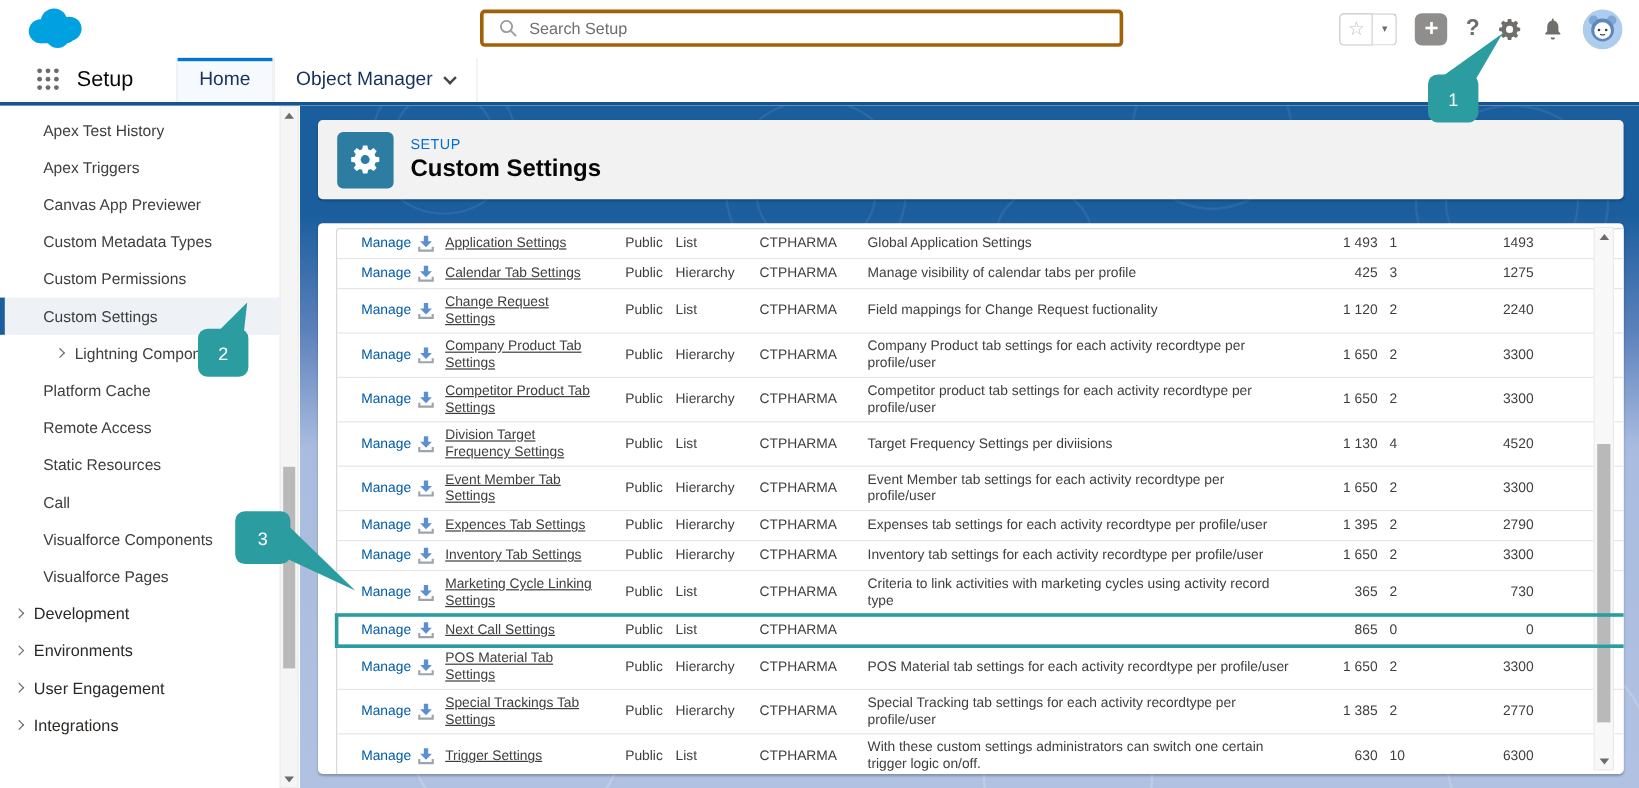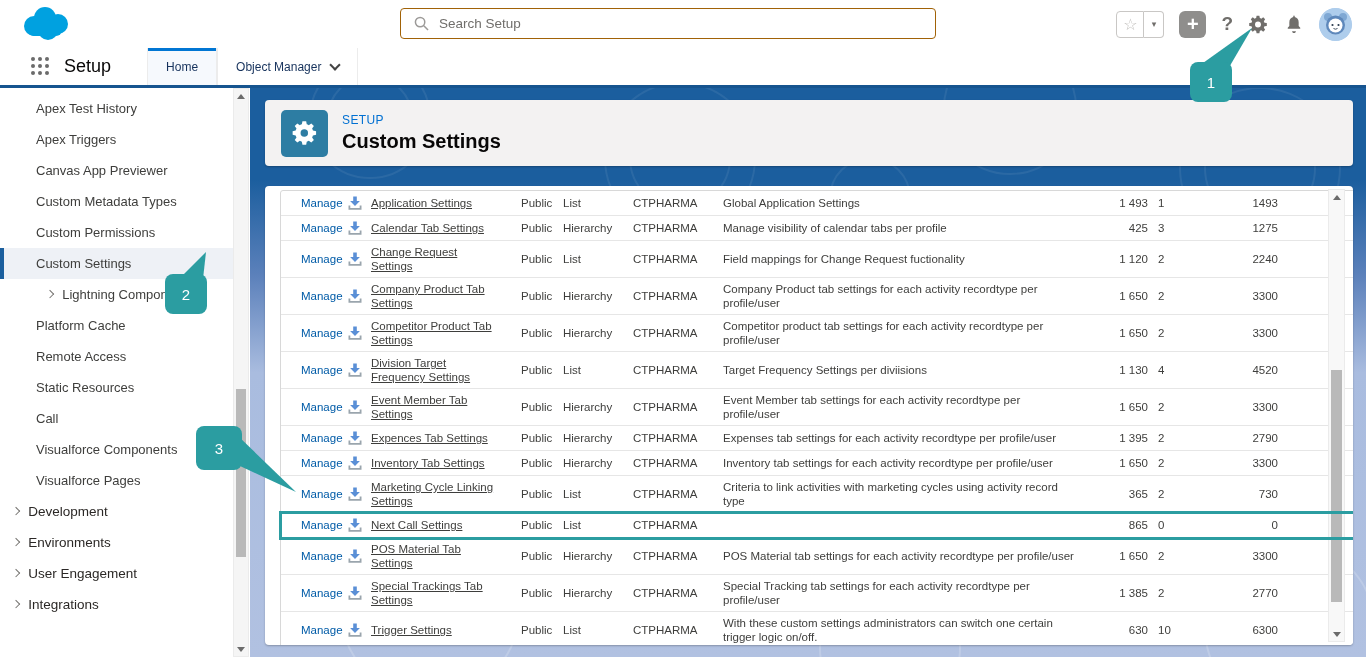--- a/index.html
+++ b/index.html
@@ -4,21 +4,21 @@
 <style>
   * { margin:0; padding:0; box-sizing:border-box; }
   html,body { width:1366px; height:657px; overflow:hidden;
     font-family:"Liberation Sans", sans-serif; background:#fff; }
   body { position:relative; }
 
   
   .topbar { position:absolute; left:0; top:0; width:1366px; height:48px; background:#fff; z-index:10; }
   .logo { position:absolute; left:18px; top:4px; width:56px; height:40px; cursor:pointer; }
   .search-box { position:absolute; left:400px; top:8px; width:536px; height:31px;
-    border:1px solid #a16207; border-radius:4px; background:#fff; display:flex; align-items:center; }
+    border:3px solid #a16207; border-radius:4px; background:#fff; display:flex; align-items:center; }
   .search-box svg { margin:0 10px 0 13px; flex:0 0 auto; }
   .search-box input { border:none; outline:none; flex:1; font-size:13.5px; color:#080707;
     font-family:"Liberation Sans",sans-serif; background:transparent; }
   .search-box input::placeholder { color:#706e6b; }
   .top-actions { position:absolute; right:14px; top:7px; height:34px; display:flex; align-items:center; gap:15px; }
   .fav-combo { display:flex; }
   .fav-star { width:28px; height:27px; border:1px solid #c9c7c5; border-radius:4px 0 0 4px;
     display:flex; align-items:center; justify-content:center; color:#c2c0be; font-size:16px; background:#fff; cursor:pointer; }
   .fav-drop { width:20px; height:27px; border:1px solid #c9c7c5; border-left:none; border-radius:0 4px 4px 0;
     display:flex; align-items:center; justify-content:center; color:#706e6b; font-size:9px; background:#fff; cursor:pointer; }
@@ -26,21 +26,21 @@
     display:flex; align-items:center; justify-content:center; font-size:20px; font-weight:bold; line-height:1; cursor:pointer; }
   .help-q { font-size:19px; font-weight:bold; color:#706e6b; cursor:pointer; }
   .ticon { color:#706e6b; cursor:pointer; display:flex; align-items:center; }
   .avatar { width:33px; height:33px; border-radius:50%; overflow:hidden; cursor:pointer; background:#aecdec; }
 
   
   .navbar { position:absolute; left:0; top:48px; width:1366px; height:40px; background:#fff;
     border-bottom:3px solid #16548f; display:flex; align-items:stretch; z-index:9; }
   .waffle { width:20px; height:20px; margin:8px 14px 0 30px; cursor:pointer; flex:0 0 auto; }
   .nav-title { font-size:18px; color:#080707; align-self:center; margin-right:36px; }
-  .tab { display:flex; align-items:center; gap:10px; padding:0 18px; font-size:12px; color:#16325c;
+  .tab { display:flex; align-items:center; gap:10px; padding:0 18px; font-size:16px; color:#16325c;
     border-left:1px solid #ececec; border-right:1px solid #ececec; position:relative; cursor:pointer; background:#fff; }
   .tab.active { background:#f6f9fd; }
   .tab.active::before { content:''; position:absolute; top:0; left:0; right:0; height:3px; background:#0176d3; }
   .chev { display:inline-block; border:solid #444; border-width:0 2px 2px 0; padding:3px; transform:rotate(45deg); margin-top:-3px; }
 
   
   .sidebar { position:absolute; left:0; top:88px; width:250px; bottom:0; background:#fff; z-index:5; overflow:hidden; }
   .side-list { padding-top:5px; }
   .side-item { position:relative; height:31px; display:flex; align-items:center; font-size:13px;
     color:#3e3e3c; cursor:pointer; padding-left:36px; width:233px; }

